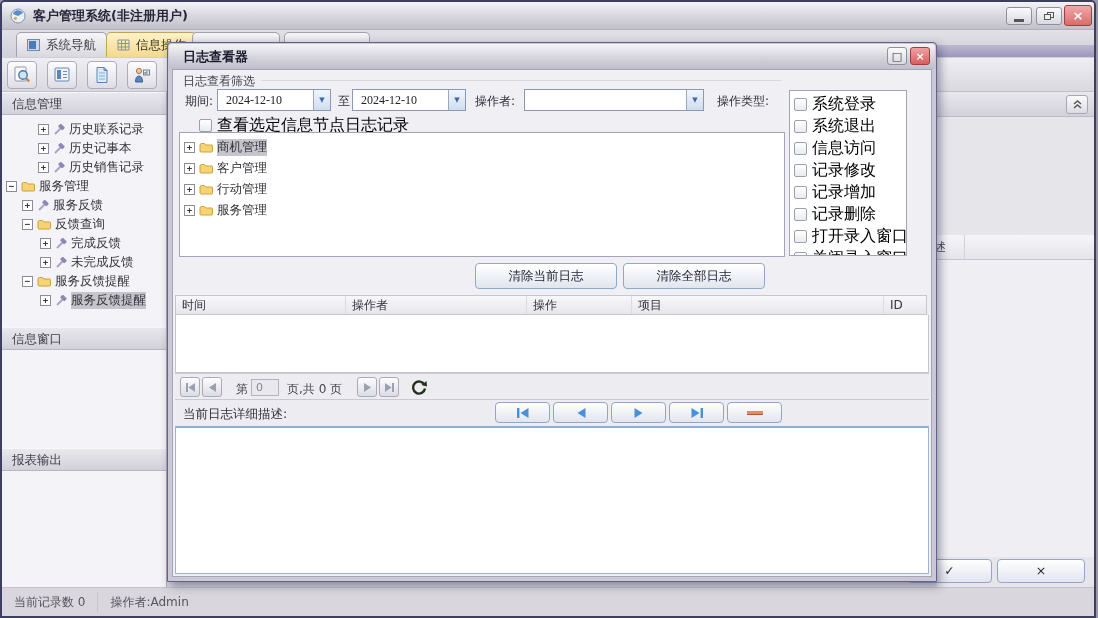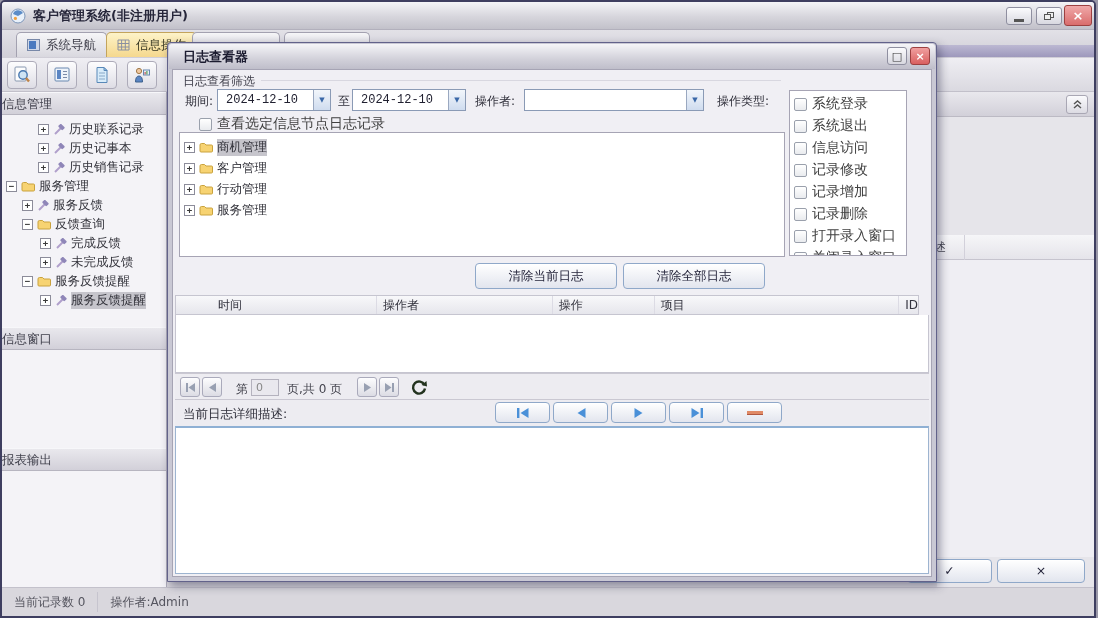--- a/index.html
+++ b/index.html
@@ -45,21 +45,21 @@
              background:linear-gradient(#efeef3,#dad9e0); border-bottom:1px solid #c2c0ca; }
   .tbtn { position:absolute; top:3px; width:30px; height:28px; border:1px solid #adabb9;
           border-radius:4px; background:linear-gradient(#fdfdfe,#dedde5);
           display:flex; align-items:center; justify-content:center; }
 
   
   .sidebar { position:absolute; left:0; top:90px; width:165px; height:495px;
              border-right:1px solid #aeacba; background:#f4f3f7; }
   .shead { height:23px; background:linear-gradient(#e9e8ed,#d2d0d9);
            border-top:1px solid #f7f7fa; border-bottom:1px solid #b7b5c0;
-           font-size:12.5px; color:#41414d; line-height:22px; }
+           font-size:12.5px; color:#41414d; line-height:22px; padding-left:10px; }
   .spanel { background:#f4f3f7; }
   .treewrap { height:212px; overflow:hidden; padding-top:5px; }
   .titem { display:flex; align-items:center; height:19px; white-space:nowrap; }
   .expand { flex:none; width:11px; height:11px; border:1px solid #8c8c9a; background:#fff;
             font:bold 9px/9px "DejaVu Sans Mono",monospace; text-align:center; color:#3a3a3a; margin-right:4px; }
   .tico { flex:none; margin-right:4px; display:inline-flex; }
   .tlabel { font-size:12.5px; color:#35353d; }
   .tlabel.sel { background:#c6c5cc; }
 
   
@@ -99,44 +99,44 @@
   .dctl.max { right:28px; }
   .dctl.cls { right:5px; background:linear-gradient(#f0a0a0,#d95f5f); border-color:#9c4040; color:#fff; font-weight:bold; }
   .dlg-body { position:absolute; left:4px; top:26px; right:4px; bottom:4px; background:#f0eff4; border:1px solid #a6a4b4; }
 
   .grouplabel { position:absolute; left:10px; top:3px; font-size:12px; color:#3d3d48; }
   .groupline { position:absolute; left:88px; top:10px; right:150px; height:1px; background:#d8d7e0; }
 
   .flabel { position:absolute; font-size:12px; color:#2f2f3a; }
   .combo { position:absolute; height:22px; border:1px solid #8a9ab5; background:#fff; display:flex; }
   .combo input { flex:1; border:none; outline:none; font-size:12px; padding:0 8px; color:#202030; background:#fff; min-width:0;
-                 font-family:Liberation Mono, monospace; }
+                 font-family:Liberation Serif, serif; }
   .combo .drop { flex:none; width:17px; border-left:1px solid #9aa8c0;
                  background:linear-gradient(#f2f6fb,#cfdcef); color:#3a68a8; font-size:7px;
                  display:flex; align-items:center; justify-content:center; }
 
   .checklist { position:absolute; left:616px; top:20px; width:118px; height:166px; background:#fff;
                border:1px solid #a6a4b4; overflow:hidden; padding:2px 0 0 4px; }
   .chkrow { display:flex; align-items:center; height:22px; }
   .chk { flex:none; width:13px; height:13px; border:1px solid #9aa0ac; border-radius:2px;
          background:linear-gradient(#fff,#e9ebee); margin-right:5px; }
-  .chklabel { font-size:14px; color:#404040; white-space:nowrap; }
+  .chklabel { font-size:16px; color:#000000; white-space:nowrap; }
 
   .nodechk { position:absolute; left:10px; top:45px; display:flex; align-items:center;margin-left:16px; }
 
   .dlgtree { position:absolute; left:6px; top:62px; width:606px; height:125px; background:#fff;
              border:1px solid #a6a4b4; padding:4px 0 0 4px; }
   .dlgtree .titem { height:21px; }
 
   .btn3d { border:1px solid #8fa8c9; border-radius:4px; background:linear-gradient(#ffffff,#e2e5ee);
            box-shadow:inset 0 1px 0 #fff; font-size:12.5px; color:#24243a; }
   .actbtn { position:absolute; top:193px; width:142px; height:26px; text-align:center; line-height:24px; }
 
-  .gridhdr { position:absolute; left:2px; top:225px; right:12px; height:20px;
-             background:linear-gradient(#f8f8fa,#e6e6ec); border:1px solid #c6c5d0; display:flex;padding-left:36px; }
+  .gridhdr { position:absolute; left:2px; top:225px; right:4px; height:20px;
+             background:linear-gradient(#f8f8fa,#e6e6ec); border:1px solid #c6c5d0; display:flex; }
   .gcell { font-size:12px; color:#33333e; line-height:18px; padding-left:6px; border-right:1px solid #dcdbe4; }
   .gbody { position:absolute; left:2px; top:245px; right:2px; height:58px; background:#fff; border:1px solid #c6c5d0; border-top:none; }
 
   .pager { position:absolute; left:2px; top:303px; right:2px; height:27px; background:#edecf1;
            border-top:1px solid #cac8d2; border-bottom:1px solid #cac8d2; }
   .pbtn { position:absolute; top:3px; width:20px; height:20px; border:1px solid #aab; border-radius:3px;
           background:linear-gradient(#fdfdfe,#dcdce4); display:flex; align-items:center; justify-content:center; }
   .ptext { position:absolute; top:7px; font-size:12px; color:#44444e; }
   .pinput { position:absolute; top:5px; width:28px; height:17px; border:1px solid #b4b2be; background:#e9e8ee;
             font-size:11px; color:#888; padding-left:4px; font-family:"DejaVu Sans",sans-serif; }

